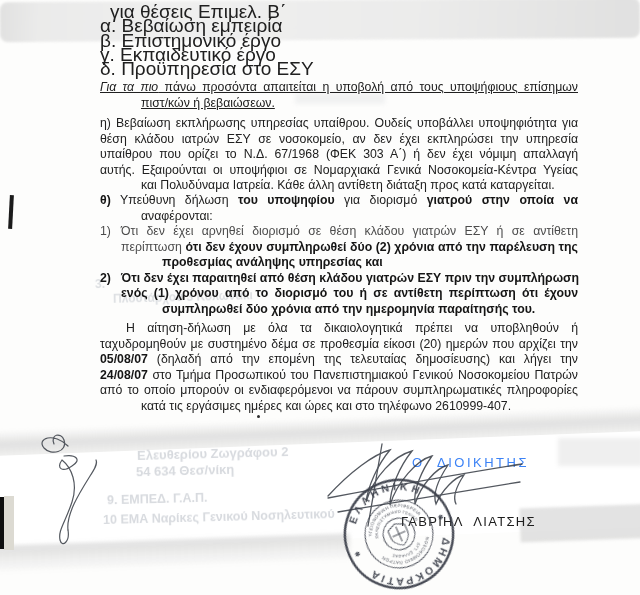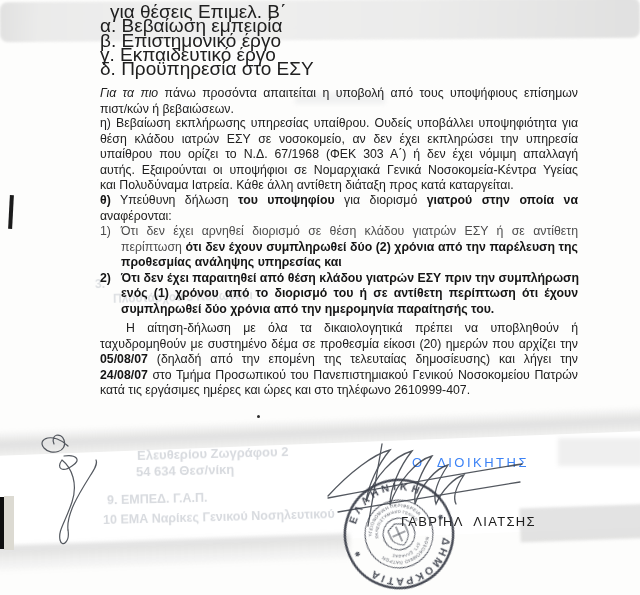--- a/index.html
+++ b/index.html
@@ -29,21 +29,21 @@
   .bar-bl-grey{position:absolute;left:4px;top:496px;width:10px;height:54px;background:#dcdad2;}
   .speck{position:absolute;left:257px;top:415px;width:3px;height:3px;background:#2d2d2d;border-radius:50%;}
   .smudge-a{position:absolute;left:295px;top:93px;width:90px;height:11px;background:#9aa0a8;opacity:.12;filter:blur(2px);}
   
   .bleed{position:absolute;color:#b7bcc4;font-weight:bold;opacity:.55;filter:blur(.7px);transform:rotate(-1.5deg);white-space:nowrap;}
   .bleed.mid{color:#aeb4bd;opacity:.4;}
   
   .tblock{position:absolute;left:100px;width:478px;font-size:12.3px;line-height:15.5px;}
   .hline,.jline,.lline{white-space:nowrap;}
   .jline{text-align:justify;text-align-last:justify;}
-  .lline{text-align:left;}
+  .lline{text-align:left;margin-left:41px;}
   .header-list{position:absolute;left:100px;top:5px;font-size:19px;line-height:14.3px;white-space:nowrap;}
   .header-list .first{padding-left:10px;}
   .it{font-style:italic;}
   .b{font-weight:bold;color:#151515;}
   .grey{color:#4c4c4c;}
   .num-item{position:relative;padding-left:21px;}
   .num-item .marker{position:absolute;left:0;top:0;}
   .indent1{padding-left:26px;}
   
   .sign-title{position:absolute;left:412px;top:455px;font-size:13px;letter-spacing:2.5px;word-spacing:7px;color:#3b82f6;white-space:nowrap;}
@@ -78,21 +78,21 @@
   <div class="bleed" style="left:103px;top:510px;font-size:12.5px;">10 ΕΜΑ Ναρίκες Γενικού Νοσηλευτικού</div>
 
   <div class="header-list">
     <div class="hline first">για θέσεις Επιμελ. Β΄</div>
     <div class="hline">α. Βεβαίωση εμπειρία</div>
     <div class="hline">β. Επιστημονικό έργο</div>
     <div class="hline">γ. Εκπαιδευτικό έργο</div>
     <div class="hline">δ. Προϋπηρεσία στο ΕΣΥ</div>
   </div>
 
-  <div class="tblock" style="top:86px;">
+  <div class="tblock" style="top:80px;text-decoration:underline;">
     <div class="jline"><span class="it">Για τα  πιο</span><span> πάνω προσόντα απαιτείται η υποβολή από τους υποψήφιους επίσημων</span></div>
     <div class="lline">πιστ/κών ή βεβαιώσεων.</div>
   </div>
 
   <div class="tblock" style="top:116px;">
     <div class="jline">η) Βεβαίωση εκπλήρωσης υπηρεσίας υπαίθρου. Ουδείς υποβάλλει υποψηφιότητα για</div>
     <div class="jline">θέση κλάδου ιατρών ΕΣΥ σε νοσοκομείο, αν δεν έχει εκπληρώσει την υπηρεσία</div>
     <div class="jline">υπαίθρου που ορίζει το Ν.Δ. 67/1968 (ΦΕΚ 303 Α΄) ή δεν έχει νόμιμη απαλλαγή</div>
     <div class="jline">αυτής. Εξαιρούνται οι υποψήφιοι σε Νομαρχιακά Γενικά Νοσοκομεία-Κέντρα Υγείας</div>
     <div class="lline">και Πολυδύναμα Ιατρεία. Κάθε άλλη αντίθετη διάταξη προς κατά καταργείται.</div>
@@ -116,20 +116,21 @@
       <div class="jline b">ενός (1) χρόνου από το διορισμό του ή σε αντίθετη περίπτωση ότι έχουν</div>
       <div class="lline b">συμπληρωθεί δύο χρόνια από την ημερομηνία παραίτησής του.</div>
     </div>
   </div>
 
   <div class="tblock" style="top:321px;">
     <div class="jline indent1">Η αίτηση-δήλωση με όλα τα δικαιολογητικά πρέπει να υποβληθούν ή</div>
     <div class="jline">ταχυδρομηθούν με συστημένο δέμα σε προθεσμία είκοσι (20) ημερών που αρχίζει την</div>
     <div class="jline"><span class="b">05/08/07</span><span> (δηλαδή από την επομένη της τελευταίας δημοσίευσης) και λήγει την</span></div>
     <div class="jline"><span class="b">24/08/07</span><span> στο Τμήμα Προσωπικού του Πανεπιστημιακού Γενικού Νοσοκομείου Πατρών</span></div>
+    <div class="jline">από το οποίο μπορούν οι ενδιαφερόμενοι να πάρουν συμπληρωματικές πληροφορίες</div>
     <div class="lline">κατά τις εργάσιμες ημέρες και ώρες και στο τηλέφωνο 2610999-407.</div>
   </div>
 
   <div class="sign-title">Ο ΔΙΟΙΚΗΤΗΣ</div>
   <div class="sign-name">ΓΑΒΡΙΗΛ ΛΙΑΤΣΗΣ</div>
 
   <svg class="sig-right" viewBox="0 0 205 95">
     <g fill="none" stroke="#363b44" stroke-width="1.3" stroke-linecap="round" opacity="0.85">
       <path d="M6 58 C28 34 52 16 68 12 C56 26 46 48 44 64 C52 38 72 18 90 13 C78 28 68 50 68 67 C75 44 95 22 110 18 C100 32 91 52 93 66 C99 47 114 30 126 27 C118 39 110 55 114 66 C120 52 133 39 142 37 C136 46 130 58 134 66"></path>
       <path d="M6 60 C70 48 150 34 200 26"></path>

